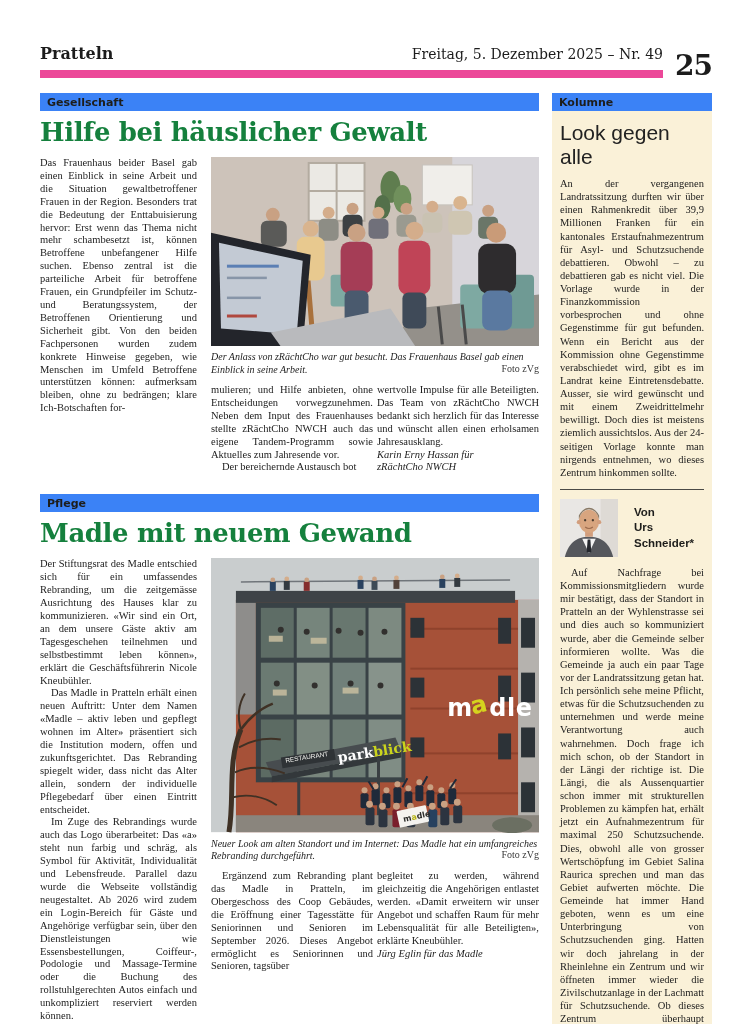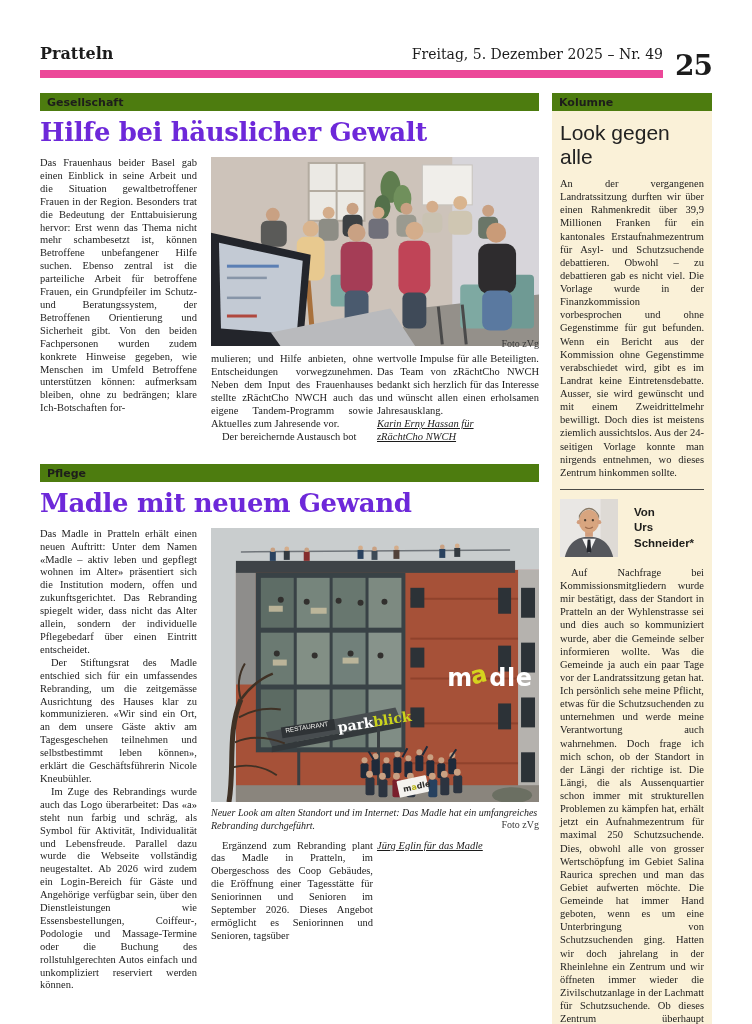--- a/index.html
+++ b/index.html
@@ -16,34 +16,34 @@
     border-bottom:8px solid #ec4899; padding-bottom:7px; }
   .section-label { font-family:"DejaVu Serif", serif; font-weight:700; font-size:16px; }
   .date-line { font-family:"DejaVu Serif", serif; font-size:14px; }
   .page-number { font-family:"DejaVu Serif", serif; font-weight:700; font-size:28px;
     line-height:0.85; margin-left:12px; letter-spacing:-1px; }
   
   .content { display:flex; gap:13px; align-items:flex-start; }
   .main-col { width:499px; }
   .side-col { width:160px; }
   
-  .tag { display:block; background:#4d7c0f; font-family:"DejaVu Sans", sans-serif;
+  .tag { display:block; background:#3b82f6; font-family:"DejaVu Sans", sans-serif;
     font-weight:700; font-size:11px; padding:3px 7px 2px; color:#1d1d1b; }
   .headline { font-family:"DejaVu Serif", serif; font-weight:700; font-size:26px;
-    letter-spacing:-0.4px; margin:6px 0 10px; color:#6d28d9; }
+    letter-spacing:-0.4px; margin:6px 0 10px; color:#15803d; }
   .art-grid { display:grid; grid-template-columns:157px 1fr; column-gap:14px; }
   .body-text p { margin:0; font-size:10.5px; line-height:1.23; text-align:justify;
     hyphens:auto; -webkit-hyphens:auto; }
   .body-text p + p { text-indent:11px; }
   .photo-frame { display:block; width:100%; }
   .caption { position:relative; font-style:italic; font-size:10px; line-height:1.28;
     margin:5px 0 7px 0; }
   .credit { position:absolute; right:0; bottom:1px; font-style:normal; font-size:10px; color:#3a3a3a; }
   .cols2 { display:grid; grid-template-columns:1fr 1fr; column-gap:4px; }
-  .byline { font-style:italic; font-size:10px; text-align:right; margin-top:2px; line-height:1.3;text-decoration:underline; }
+  .byline { font-style:italic; font-size:10px; text-align:right; margin-top:2px; line-height:1.3; }
   .byline span { display:block; }
   .art-pflege { margin-top:20px; }
   
   .kol-box { background:#FAF1D8; padding:7px 8px 12px 8px; min-height:872px; }
   .kol-title { font-family:"Liberation Sans", sans-serif; font-weight:400; font-size:21px;
     margin:3px 0 8px 0; color:#222; }
   .kp { font-size:10.5px; line-height:1.25; text-align:justify; margin:0;
     hyphens:auto; -webkit-hyphens:auto; }
   .kp-indent { text-indent:11px; }
   .author-block { border-top:1px solid #4a4a46; margin-top:10px; padding-top:9px;
@@ -131,20 +131,21 @@
                 <polygon points="0,76 100,98 92,190 0,190" fill="#23252b"></polygon>
                 <polygon points="8,86 92,104 86,178 10,172" fill="#c3cad4"></polygon>
                 <rect x="16" y="108" width="52" height="3" fill="#5b7fb4"></rect>
                 <rect x="16" y="120" width="40" height="2.5" fill="#8795a8"></rect>
                 <rect x="16" y="140" width="34" height="2.5" fill="#8795a8"></rect>
                 <rect x="16" y="158" width="30" height="3" fill="#b0483e"></rect>
                 <polygon points="60,176 180,152 205,190 70,190" fill="#b9babd"></polygon>
               </g>
             </svg>
             <p class="caption">
+              <span>Der Anlass von zRächtCho war gut besucht. Das Frauenhaus Basel gab einen Einblick in seine Arbeit.</span>
               <span class="credit">Foto zVg</span>
             </p>
             <div class="cols2">
               <div class="body-text">
                 <p>mulieren; und Hilfe anbieten, ohne Entscheidungen vorwegzunehmen. Neben dem Input des Frauenhauses stellte zRächtCho NWCH auch das eigene Tandem-Programm sowie Aktuelles zum Jahresende vor.</p>
                 <p>Der bereichernde Austausch bot</p>
               </div>
               <div class="body-text">
                 <p>wertvolle Impulse für alle Beteiligten. Das Team von zRächtCho NWCH bedankt sich herzlich für das Interesse und wünscht allen einen erholsamen Jahresausklang.</p>
                 <p class="byline" style="text-indent:0">
@@ -155,22 +156,22 @@
             </div>
           </div>
         </div>
       </section>
 
       <section class="art-pflege">
         <span class="tag">Pflege</span>
         <h1 class="headline">Madle mit neuem Gewand</h1>
         <div class="art-grid">
           <div class="body-text">
+            <p>Der Stiftungsrat des Madle entschied sich für ein umfassendes Rebranding, um die zeitgemässe Ausrichtung des Hauses klar zu kommunizieren. «Wir sind ein Ort, an dem unsere Gäste aktiv am Tagesgeschehen teilnehmen und selbstbestimmt leben können», erklärt die Geschäftsführerin Nicole Kneubühler.</p>
             <p>Das Madle in Pratteln erhält einen neuen Auftritt: Unter dem Namen «Madle – aktiv leben und gepflegt wohnen im Alter» präsentiert sich die Institution modern, offen und zukunftsgerichtet. Das Rebranding spiegelt wider, dass nicht das Alter allein, sondern der individuelle Pflegebedarf über einen Eintritt entscheidet.</p>
-            <p>Der Stiftungsrat des Madle entschied sich für ein umfassendes Rebranding, um die zeitgemässe Ausrichtung des Hauses klar zu kommunizieren. «Wir sind ein Ort, an dem unsere Gäste aktiv am Tagesgeschehen teilnehmen und selbstbestimmt leben können», erklärt die Geschäftsführerin Nicole Kneubühler.</p>
             <p>Im Zuge des Rebrandings wurde auch das Logo überarbeitet: Das «a» steht nun farbig und schräg, als Symbol für Aktivität, Individualität und Lebensfreude. Parallel dazu wurde die Webseite vollständig neugestaltet. Ab 2026 wird zudem ein Login-Bereich für Gäste und Angehörige verfügbar sein, über den Dienstleistungen wie Essensbestellungen, Coiffeur-, Podologie und Massage-Termine oder die Buchung des rollstuhlgerechten Autos einfach und unkompliziert reserviert werden können.</p>
           </div>
           <div>
 
             <svg class="photo-frame" viewBox="0 0 329 275" preserveAspectRatio="none" role="img">
               <rect width="329" height="275" fill="#c9cdce"></rect>
               <rect x="25" y="42" width="304" height="233" fill="#a65138"></rect>
               <g fill="#8f422c">
                 <rect x="200" y="70" width="129" height="2"></rect>
                   <rect x="200" y="110" width="129" height="2"></rect>
@@ -322,20 +323,21 @@
             </svg>
             <p class="caption">
               <span>Neuer Look am alten Standort und im Internet: Das Madle hat ein umfangreiches Rebranding durchgeführt.</span>
               <span class="credit">Foto zVg</span>
             </p>
             <div class="cols2">
               <div class="body-text">
                 <p style="text-indent:11px">Ergänzend zum Rebranding plant das Madle in Pratteln, im Obergeschoss des Coop Gebäudes, die Eröffnung einer Tagesstätte für Seniorinnen und Senioren im September 2026. Dieses Angebot ermöglicht es Seniorinnen und Senioren, tagsüber</p>
               </div>
               <div class="body-text">
+                <p>begleitet zu werden, während gleichzeitig die Angehörigen entlastet werden. «Damit erweitern wir unser Angebot und schaffen Raum für mehr Lebensqualität für alle Beteiligten», erklärte Kneubühler.</p>
                 <p class="byline" style="text-indent:0">
                   <span>Jürg Eglin für das Madle</span>
                 </p>
               </div>
             </div>
           </div>
         </div>
       </section>
     </div>
 

